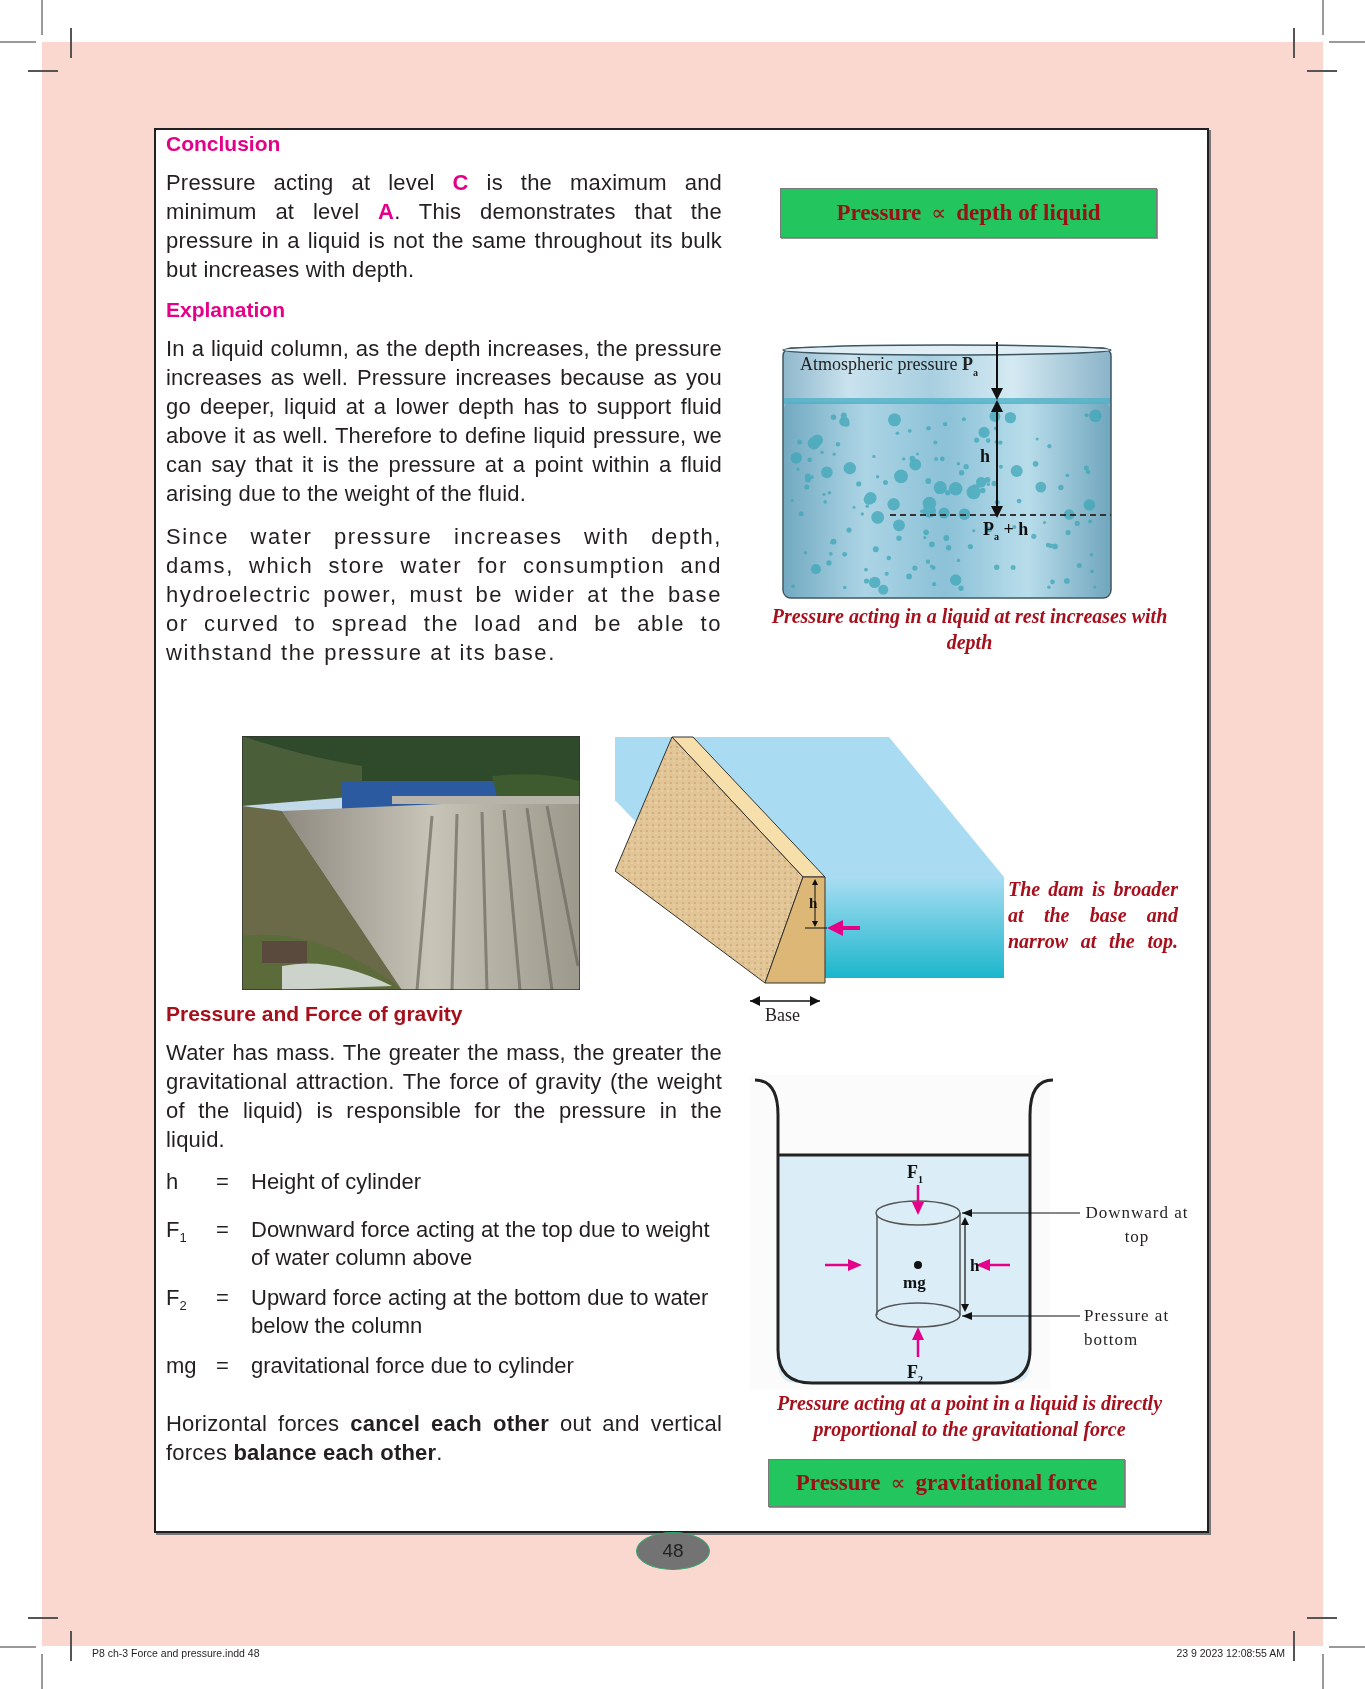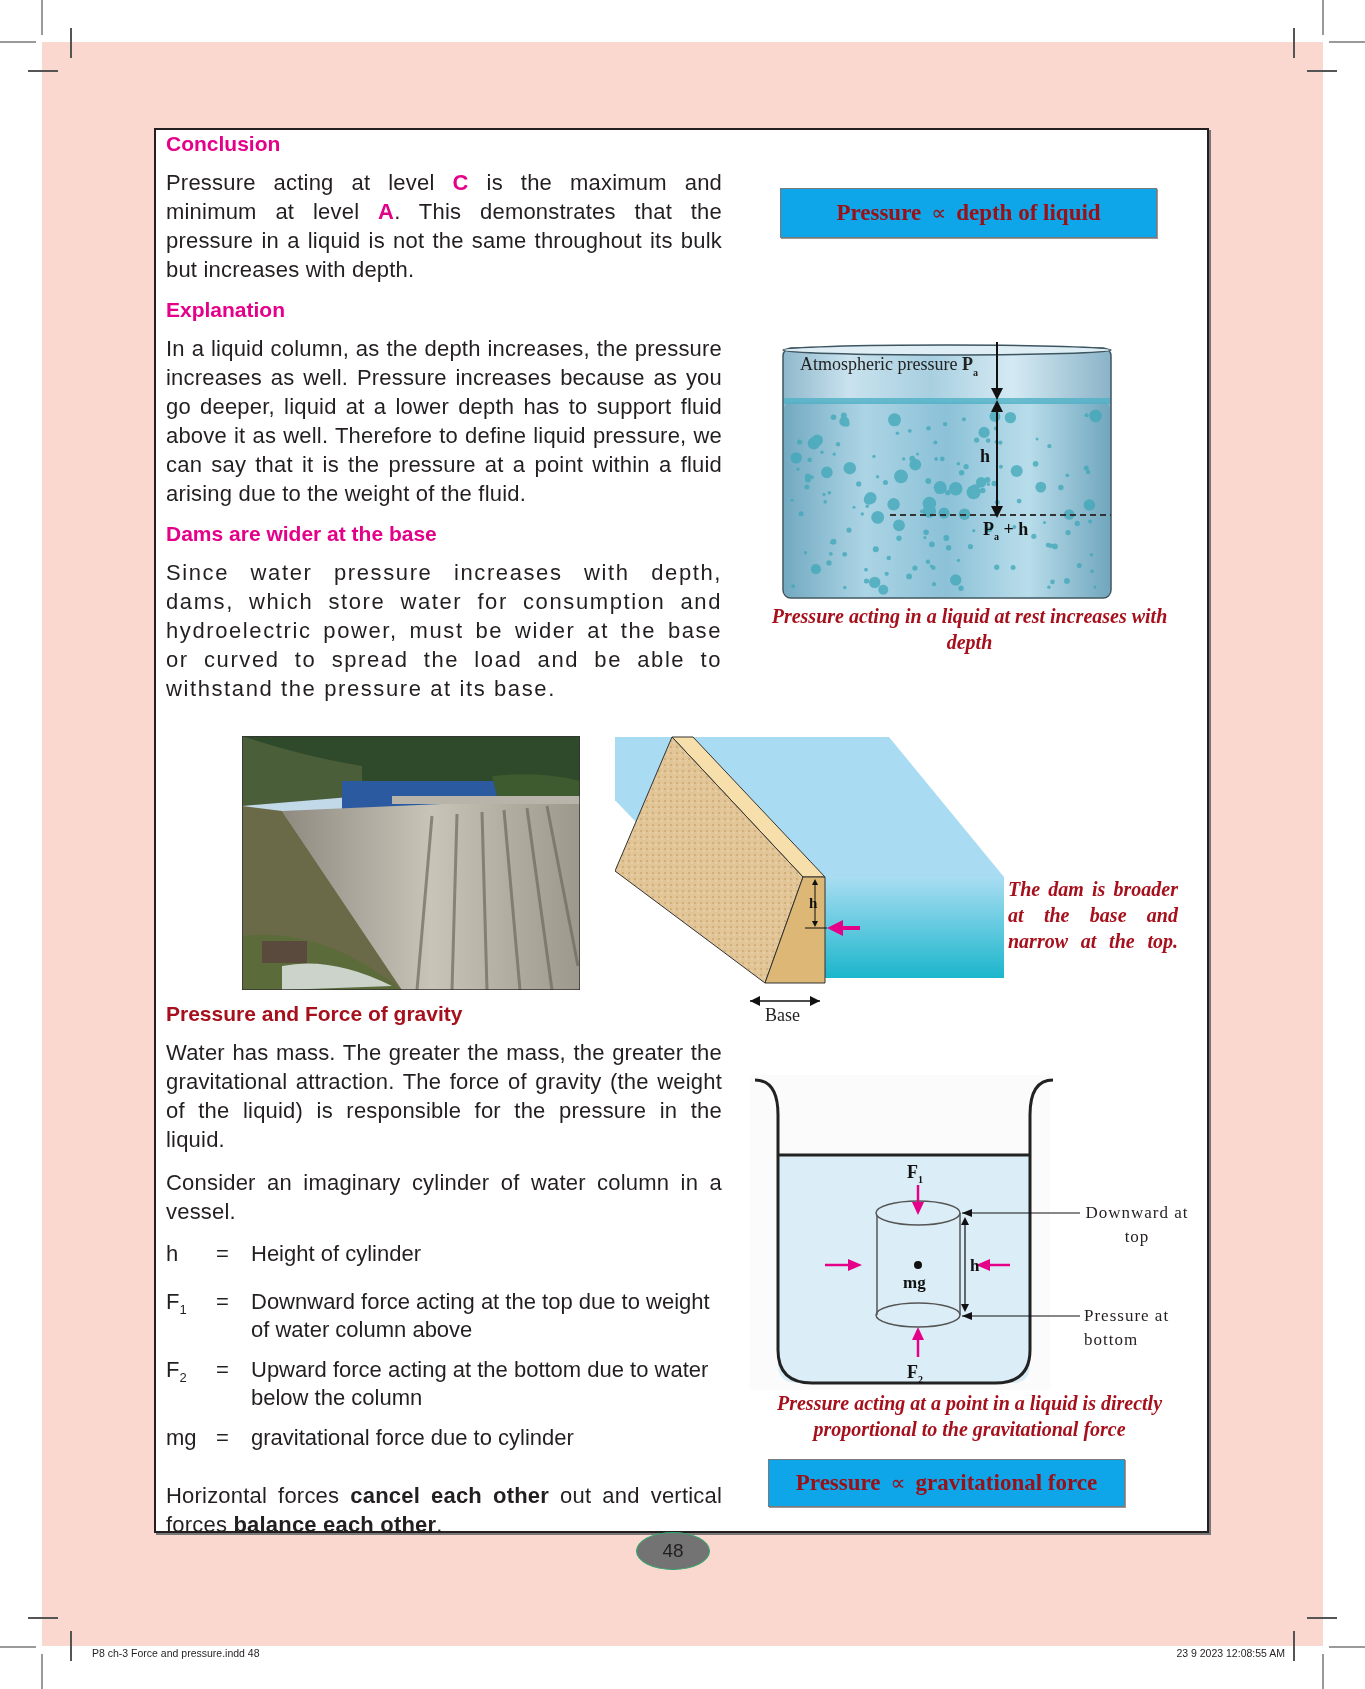--- a/index.html
+++ b/index.html
@@ -15,21 +15,21 @@
            background: #ffffff; border: 2px solid #231f20; box-shadow: 2px 2px 0 #777; }
 
   .left-col { position: absolute; left: 166px; top: 132px; width: 556px; }
   .heading { font-weight: bold; font-size: 21px; color: #e5008a; margin-bottom: 12px; }
   .heading.red { color: #a6101c; }
   .para { font-size: 22px; line-height: 29px; text-align: justify; margin-bottom: 14px; letter-spacing: 0.2px; }
   .para.spaced { letter-spacing: 1.6px; }
   .hl { color: #e5008a; font-weight: bold; }
   .bold { font-weight: bold; }
 
-  .formula-box { position: absolute; background: #0ea5e9; border: 1px solid #7a7a7a; box-shadow: 1px 1px 0 #999;
+  .formula-box { position: absolute; background: #22c55e; border: 1px solid #7a7a7a; box-shadow: 1px 1px 0 #999;
                  font-family: "Liberation Serif", serif; font-weight: bold; color: #9a1016; font-size: 23px;
                  display: flex; align-items: center; justify-content: center; gap: 10px; }
   .formula-box .prop { font-weight: normal; font-size: 21px; }
 
   .caption { position: absolute; font-family: "Liberation Serif", serif; font-style: italic; font-weight: bold;
              color: #a6101c; font-size: 20px; text-align: center; line-height: 26px; }
 
   .def-list { margin-top: 4px; }
   .def-row { display: flex; font-size: 22px; line-height: 28px; margin-bottom: 12px; }
   .def-sym { width: 50px; position: relative; }
@@ -68,28 +68,26 @@
 
 <div class="left-col">
   <div class="heading">Conclusion</div>
   <p class="para">
     <span>Pressure acting at level </span><span class="hl">C</span><span> is the maximum and minimum at level </span><span class="hl">A</span><span>. This demonstrates that the pressure in a liquid is not the same throughout its bulk but increases with depth.</span>
   </p>
 
   <div class="heading">Explanation</div>
   <p class="para">In a liquid column, as the depth increases, the pressure increases as well. Pressure increases because as you go deeper, liquid at a lower depth has to support fluid above it as well. Therefore to define liquid pressure, we can say that it is the pressure at a point within a fluid arising due to the weight of the fluid.</p>
 
-  <div class="heading">Dams are wider at the base</div>
   <p class="para spaced">Since water pressure increases with depth, dams, which store water for consumption and hydroelectric power,  must be wider at the base or curved to spread the load and be able to withstand the pressure at its base.</p>
 </div>
 
 <div style="position:absolute;left:166px;top:1002px;width:556px;">
   <div class="heading red">Pressure and Force of gravity</div>
   <p class="para">Water has mass. The greater the mass, the greater the gravitational attraction. The force of gravity (the weight of the liquid) is responsible for the pressure in the liquid.</p>
-  <p class="para">Consider an imaginary cylinder of water column in a vessel.</p>
   <div class="def-list">
     <div class="def-row">
       <span class="def-sym"><span>h</span><sub></sub></span>
       <span class="def-eq">=</span>
       <span class="def-text">Height of cylinder</span>
     </div>
     <div class="def-row">
       <span class="def-sym"><span>F</span><sub>1</sub></span>
       <span class="def-eq">=</span>
       <span class="def-text">Downward force acting at the top due to weight of water column above</span>

